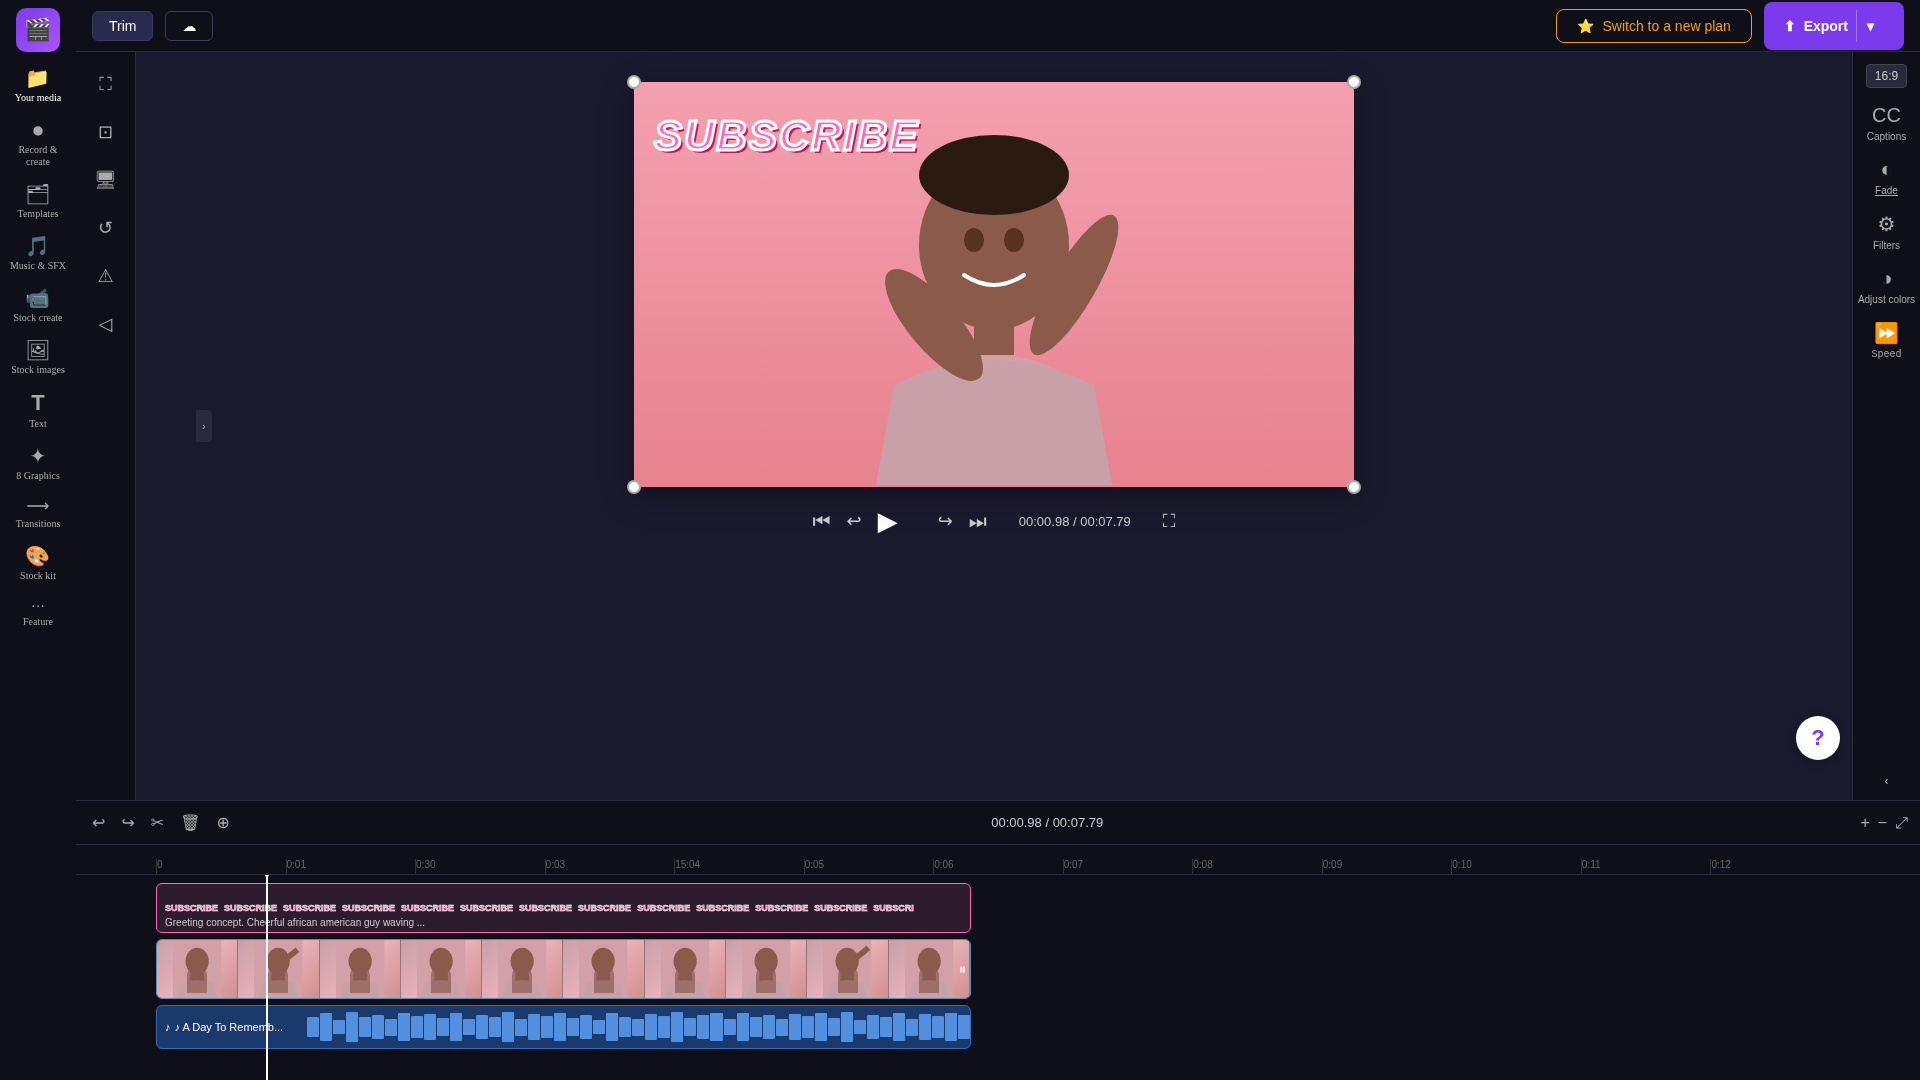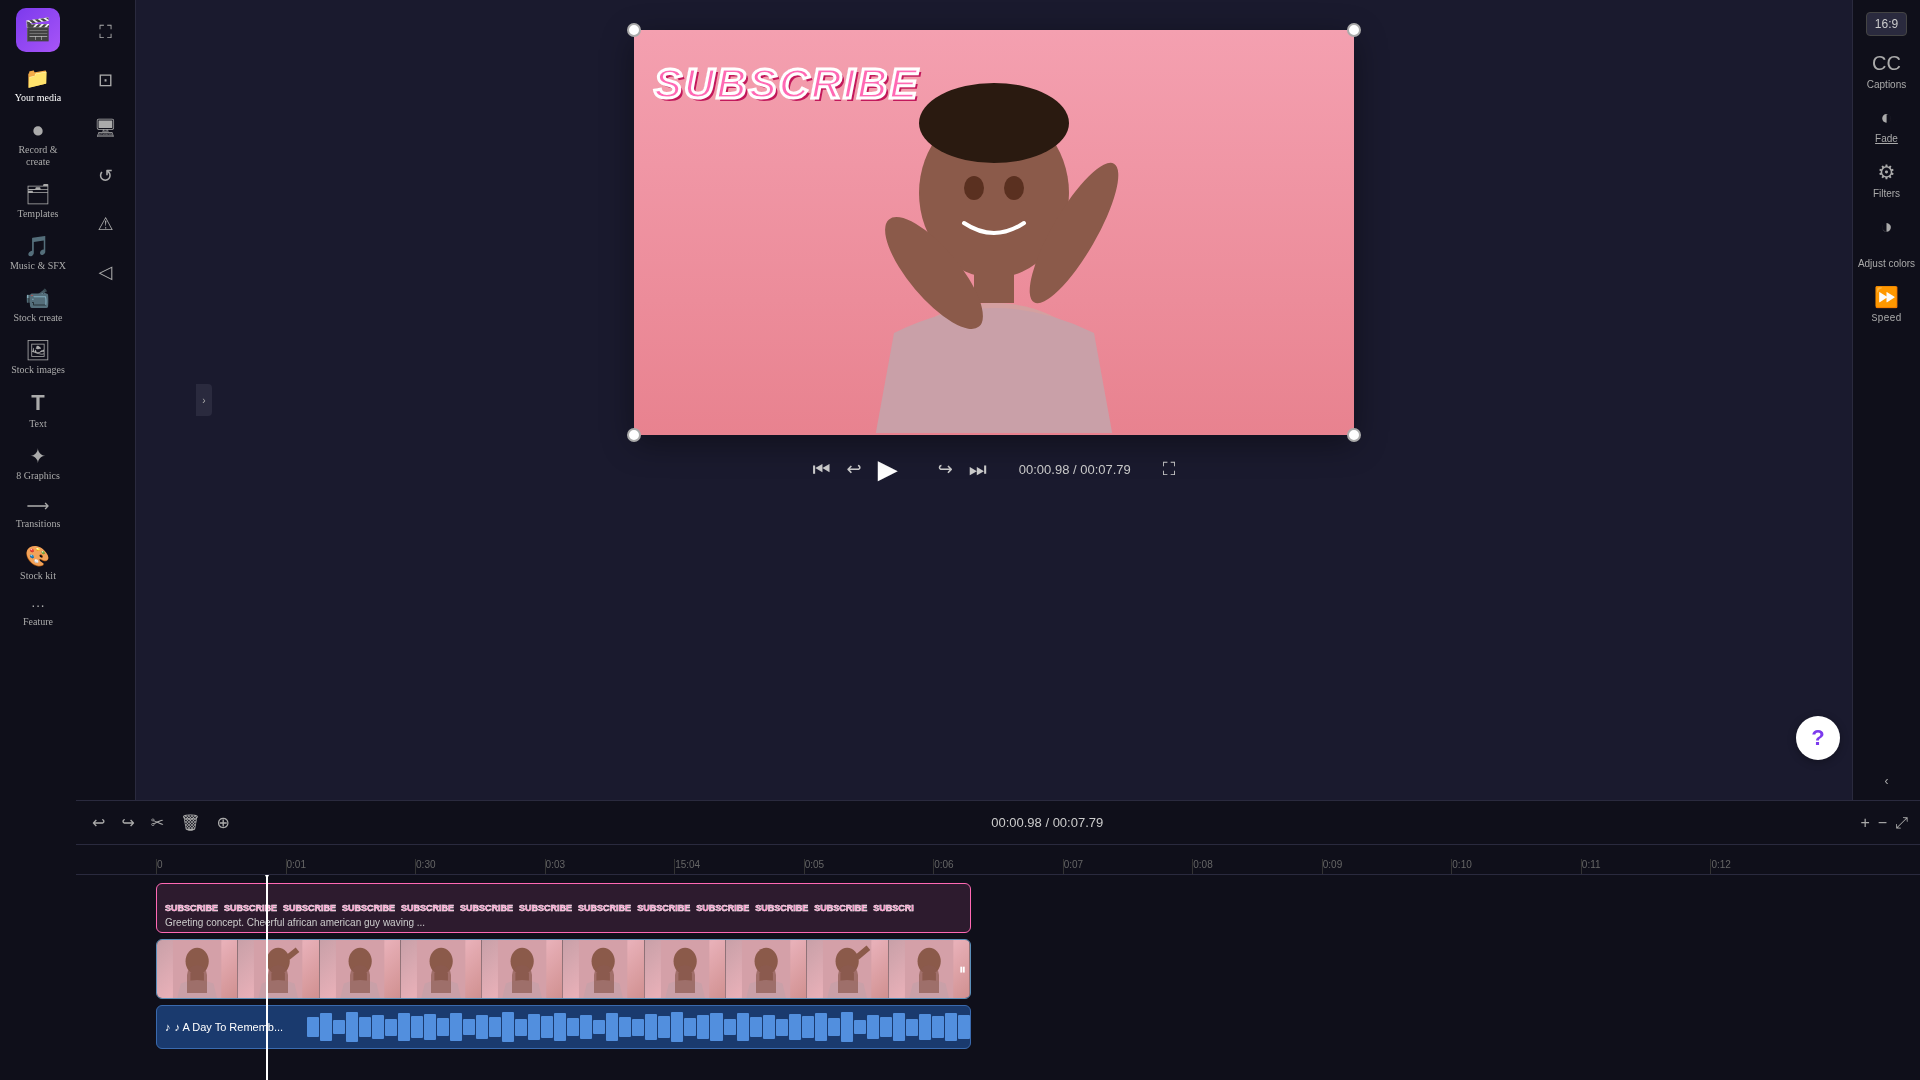--- a/index.html
+++ b/index.html
@@ -606,20 +606,38 @@
     <span class="sidebar-label">Stock kit</span>
   </div>
   <div class="sidebar-item">
     <span class="sidebar-icon" style="font-size:14px;">···</span>
     <span class="sidebar-label">Feature</span>
   </div>
 </div>
 
 <div class="main">
 
+  <div class="topbar">
+    <button class="topbar-btn active">
+      <span>Trim</span>
+    </button>
+    <button class="topbar-btn">
+      <span>☁</span>
+    </button>
+    <div class="topbar-spacer"></div>
+    <button class="switch-plan-btn">
+      <span>⭐</span>
+      <span>Switch to a new plan</span>
+    </button>
+    <button class="export-btn">
+      <span>⬆</span>
+      <span>Export</span>
+      <span class="export-chevron">▾</span>
+    </button>
+  </div>
 
   <div class="workspace">
 
     <div class="tools-panel">
       <div class="tool-btn">⛶</div>
       <div class="tool-btn">⊡</div>
       <div class="tool-btn">🖥</div>
       <div class="tool-btn">↺</div>
       <div class="tool-btn">⚠</div>
       <div class="tool-btn">◁</div>
@@ -687,21 +705,21 @@
       <div class="right-panel-item">
         <span class="right-panel-icon">◐</span>
         <span style="font-size:10px;color:#aaa;text-decoration:underline;">Fade</span>
       </div>
       <div class="right-panel-item">
         <span class="right-panel-icon">⚙</span>
         <span style="font-size:10px;color:#aaa;">Filters</span>
       </div>
       <div class="right-panel-item">
         <span class="right-panel-icon">◑</span>
-        <span style="font-size:10px;color:#aaa;text-align:center;margin-top:16px;">Adjust colors</span>
+        <span style="font-size:10px;color:#aaa;text-align:center;">Adjust colors</span>
       </div>
       <div class="right-panel-item">
         <span class="right-panel-icon">⏩</span>
         <span style="font-size:10px;color:#aaa;font-family:Liberation Mono, monospace;">Speed</span>
       </div>
 
       <div style="margin-top:auto;cursor:pointer;color:#aaa;font-size:12px;">‹</div>
     </div>
 
   </div>

